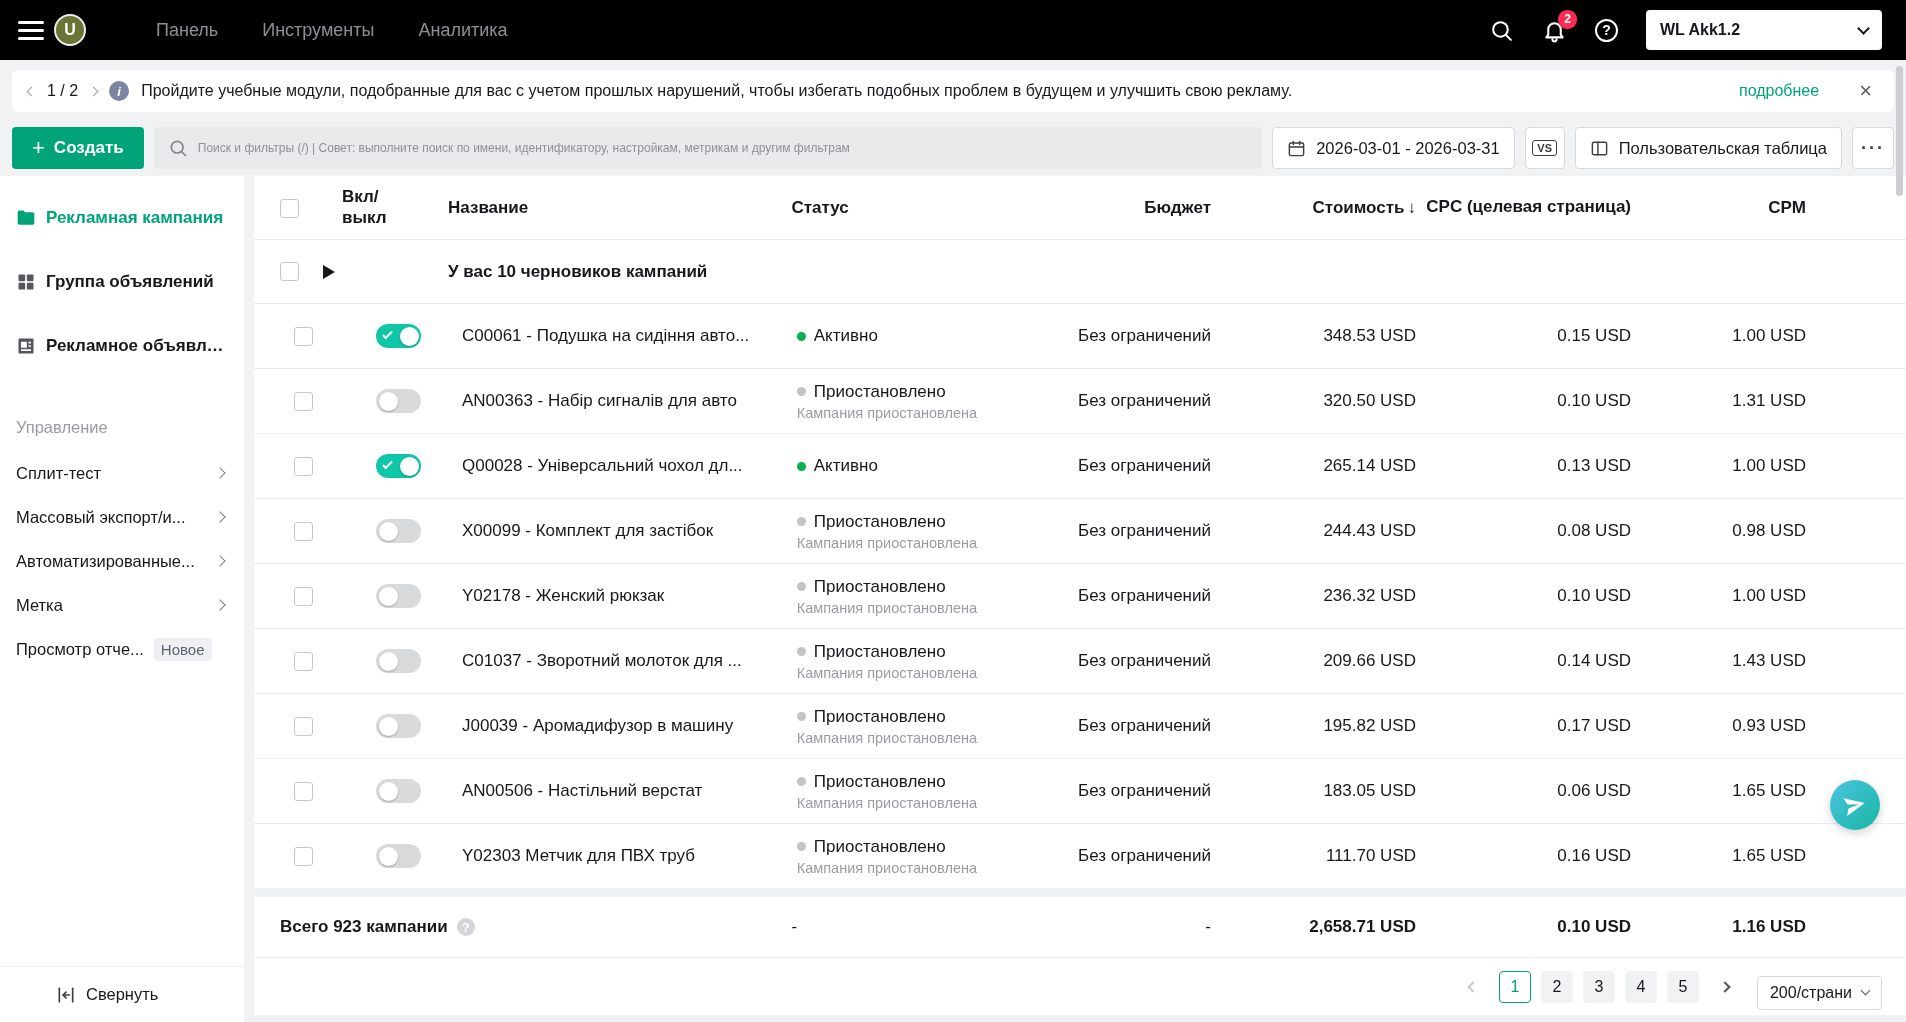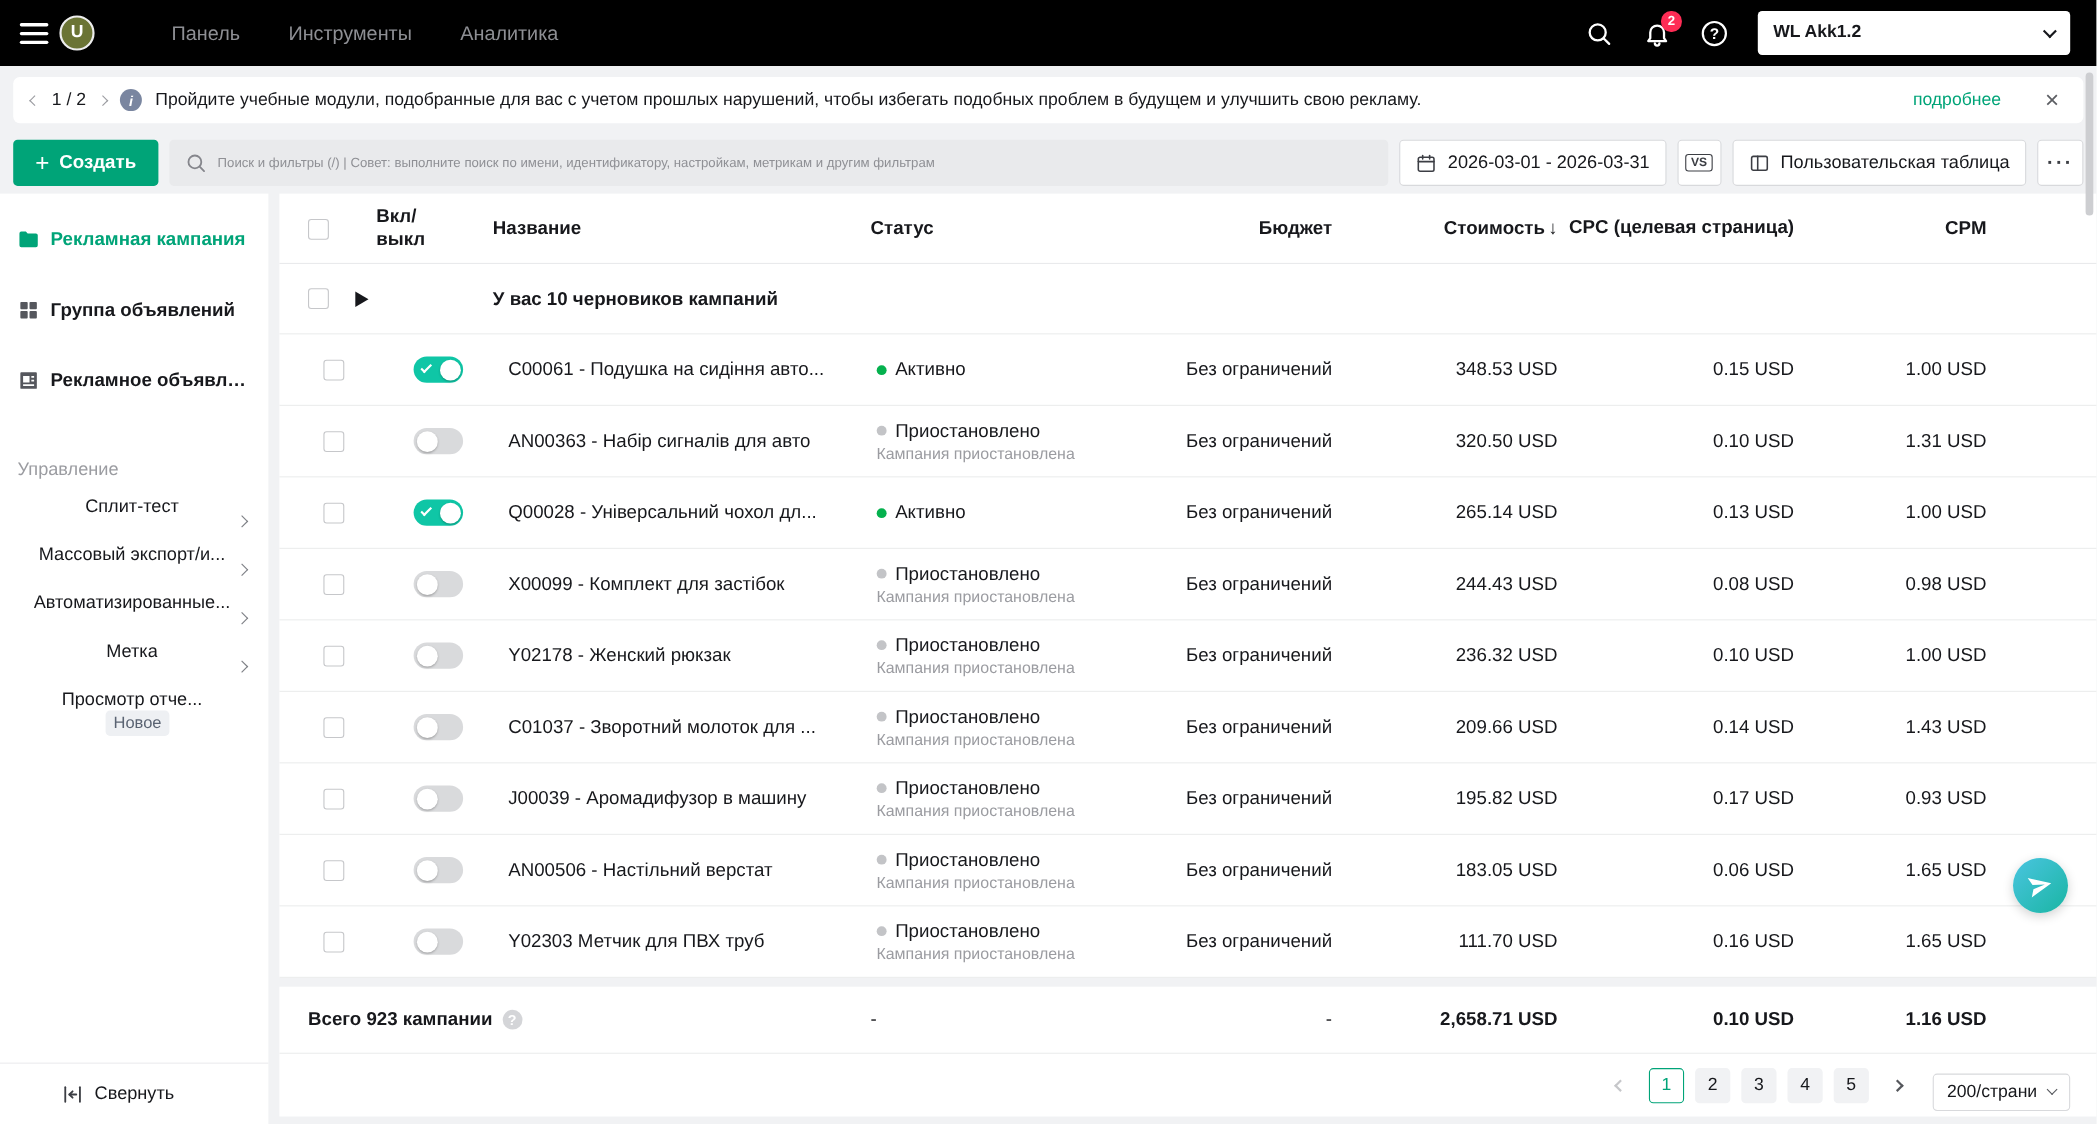--- a/index.html
+++ b/index.html
@@ -23,21 +23,21 @@
   .nav-item { padding:0 22px; display:flex; align-items:center; font-size:18px; color:#8e8f94; cursor:pointer; position:relative; }
   .nav-item.active { color:#fff; font-weight:700; }
   .nav-item.active::after { content:""; position:absolute; left:22px; right:22px; bottom:7px; height:3px; background:var(--accent); border-radius:2px; }
   .top-right { margin-left:auto; display:flex; align-items:center; gap:28px; }
   .icon-btn { color:#fff; position:relative; cursor:pointer; display:flex; }
   .icon-btn svg { width:25px; height:25px; stroke:#fff; fill:none; stroke-width:2; stroke-linecap:round; stroke-linejoin:round; }
   .badge { position:absolute; top:-8px; right:-10px; background:var(--badge-red); color:#fff; border-radius:9px;
     min-width:19px; height:19px; font-size:12px; font-weight:700; display:flex; align-items:center; justify-content:center; padding:0 4px; }
   .help-circle { width:23px; height:23px; border:2px solid #fff; border-radius:50%; color:#fff; font-size:14px; font-weight:700;
     display:flex; align-items:center; justify-content:center; }
-  .account-select { background:#fff; border-radius:4px; height:40px; width:284px; display:flex; align-items:center; padding:0 14px; gap:8px; cursor:pointer; }
+  .account-select { background:#fff; border-radius:4px; height:40px; width:236px; display:flex; align-items:center; padding:0 14px; gap:8px; cursor:pointer; }
   .account-name { font-size:16px; font-weight:700; flex:1; }
   .chev { width:9px; height:9px; border-right:2px solid currentColor; border-bottom:2px solid currentColor; display:inline-block; }
   .chev.down { transform:rotate(45deg); margin-top:-4px; }
   .chev.right { transform:rotate(-45deg); }
   .chev.left  { transform:rotate(135deg); }
 
   
   .banner { margin:10px 12px 8px; height:42px; background:#fff; border-radius:6px; display:flex; align-items:center; padding:0 16px; gap:12px; }
   .banner-pager { display:flex; align-items:center; gap:12px; font-size:16px; color:#17181c; }
   .banner-pager .chev { width:7px; height:7px; border-width:1.5px; color:#9b9ca1; cursor:pointer; }
@@ -66,21 +66,21 @@
   
   .content { display:flex; height:846px; }
 
   .sidebar { width:244px; background:#fff; display:flex; flex-direction:column; padding-top:10px; flex:none; }
   .side-item { height:64px; display:flex; align-items:center; gap:10px; padding:0 16px; font-size:17px; font-weight:700; cursor:pointer; color:#17181c; }
   .side-item svg { width:20px; height:20px; fill:#55575d; flex:none; }
   .side-item.active { color:var(--accent); }
   .side-item.active svg { fill:var(--accent); }
   .side-item .lbl { white-space:nowrap; overflow:hidden; text-overflow:ellipsis; }
   .side-section { margin:40px 16px 14px; color:#9b9ca1; font-size:16.5px; }
-  .mgmt-item { height:44px; display:flex; align-items:center; padding:0 20px 0 16px; font-size:16.5px; cursor:pointer;flex-direction:column; }
+  .mgmt-item { height:44px; display:flex; align-items:center; padding:0 20px 0 16px; font-size:16.5px; cursor:pointer; }
   .mgmt-item .lbl { white-space:nowrap; overflow:hidden; text-overflow:ellipsis; }
   .mgmt-item .chev { margin-left:auto; width:8px; height:8px; border-width:1.5px; color:#7d7f85; flex:none; }
   .badge-new { margin-left:10px; background:#eef0f3; color:#5a6372; font-size:15px; padding:3px 7px; border-radius:4px; flex:none; }
   .side-spacer { flex:1; }
   .collapse-row { border-top:1px solid #ececee; height:56px; display:flex; align-items:center; gap:10px; padding:0 0 0 56px; font-size:16.5px; cursor:pointer; }
   .collapse-row svg { width:20px; height:20px; stroke:#3c3e44; fill:none; stroke-width:2; stroke-linecap:round; stroke-linejoin:round; }
 
   .main { flex:1; margin-left:10px; display:flex; flex-direction:column; min-width:0; }
   .table-top { background:#fff; }
   .table-gap { height:8px; background:#f1f2f4; }

